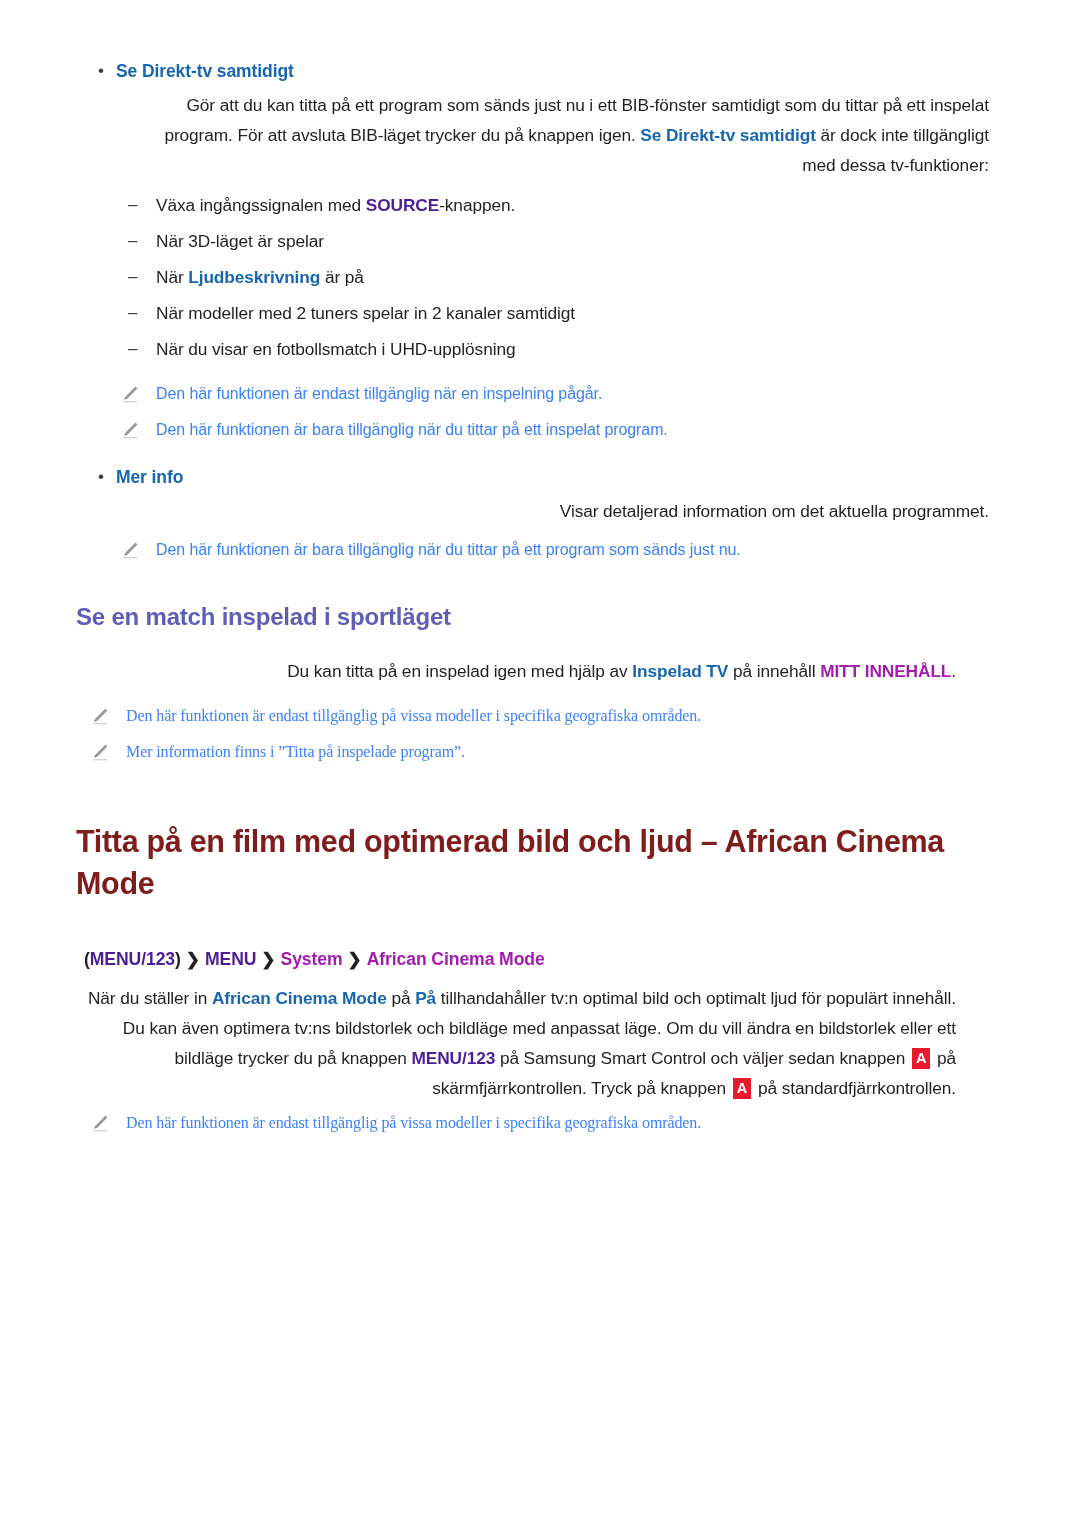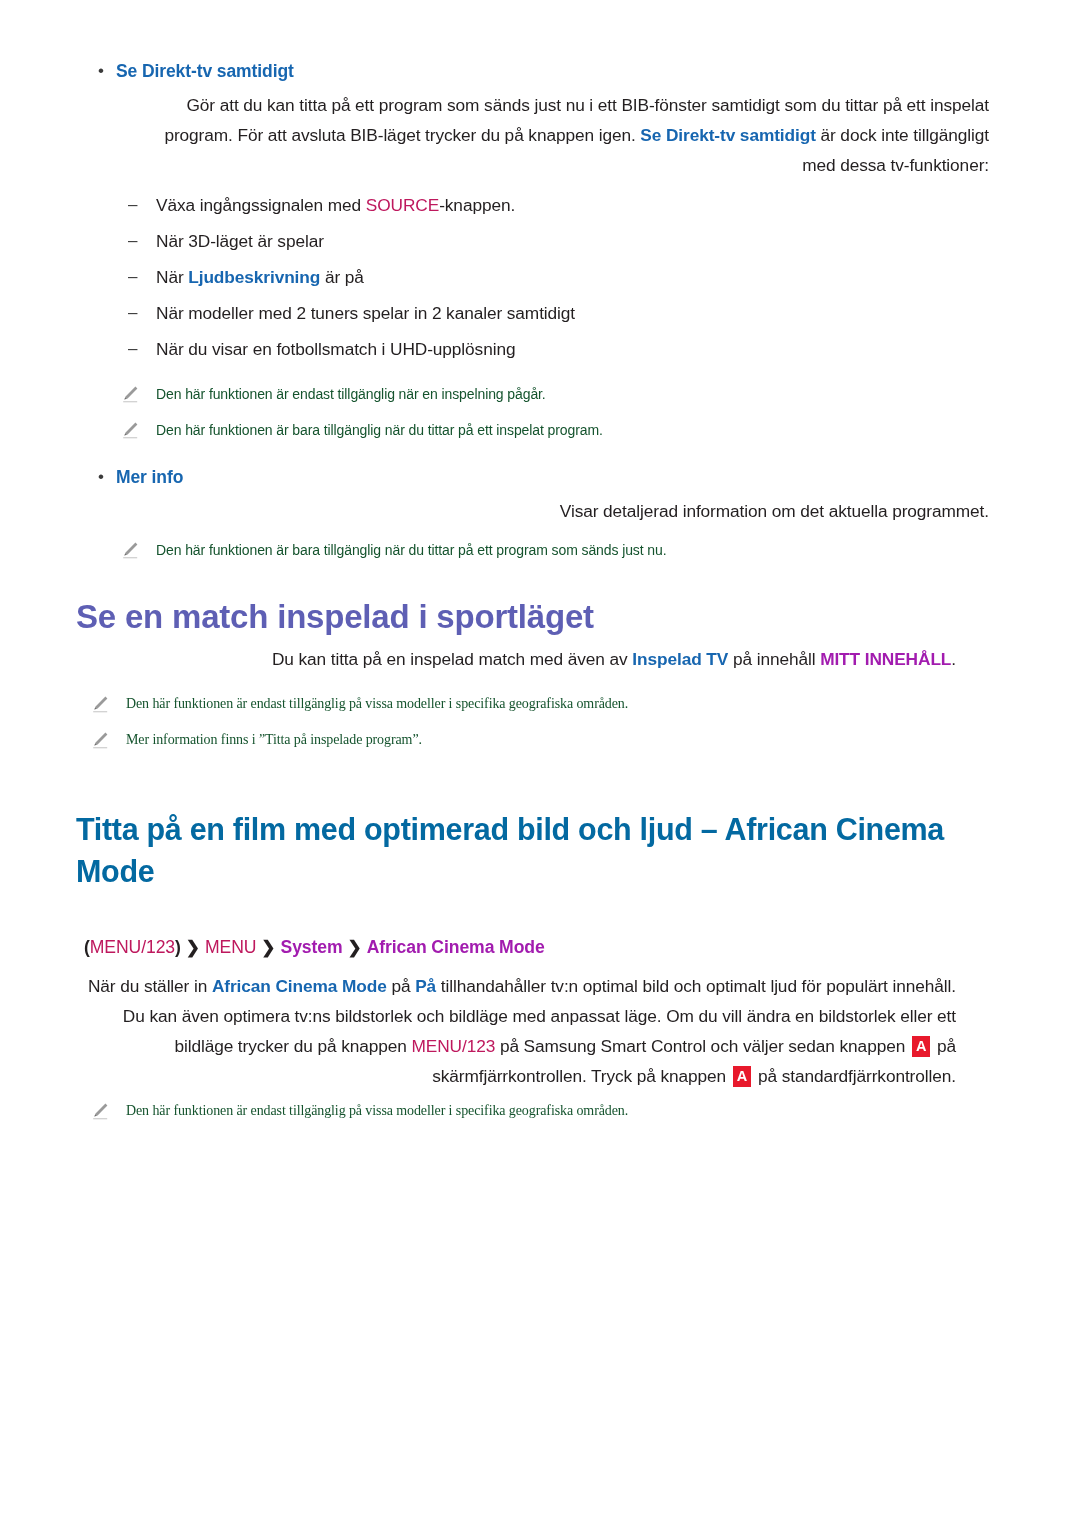--- a/index.html
+++ b/index.html
@@ -24,21 +24,21 @@
 
   
   .body-text {
     font-size: 17.3px;
     line-height: 30px;
     color: #231f20;
     letter-spacing: -0.1px;
     text-align: right;
   }
   .blue      { color: #1766b0; font-weight: bold; }
-  .teal      { color: #be185d; font-weight: normal; }
+  .teal      { color: #4c1d95; font-weight: bold; }
   .navy      { color: #a21caf; font-weight: bold; }
 
   
   .bullet-row {
     display: flex;
     align-items: flex-start;
     margin: 0 0 4px 22px;
   }
   .bullet-dot {
     width: 18px;
@@ -88,41 +88,41 @@
   .note-row.indent-1 { margin-left: 38px; }
   .note-row.indent-0 { margin-left: 8px; font-family: Liberation Serif, serif; }
   .pencil {
     flex: 0 0 42px;
     height: 26px;
     position: relative;
     margin-top: 4px;
   }
   .pencil svg { display: block; margin-left: 6px; }
   .note-text {
-    font-size: 14px;
+    font-size: 16px;
     line-height: 26px;
-    color: #14532d;
+    color: #3b82f6;
     letter-spacing: -0.1px;
     padding-top: 1px;
   }
 
   
   .h-purple {
-    font-size: 33px;
+    font-size: 24px;
     line-height: 34px;
     font-weight: bold;
     color: #5e5fb4;
     letter-spacing: -0.2px;
-    margin: 34px 0 10px 0;
+    margin: 34px 0 22px 0;
   }
   .h-blue {
     font-size: 30.5px;
     line-height: 42px;
     font-weight: bold;
-    color: #0369a1;
+    color: #7f1d1d;
     letter-spacing: -0.3px;
     margin: 52px 0 0 0;
     max-width: 930px;
   }
 
   
   .breadcrumb {
     font-size: 17.6px;
     line-height: 30px;
     font-weight: bold;
@@ -236,21 +236,21 @@
         <path d="M4.4 15.6 L5.2 13.4 L6.6 14.8 Z" fill="#6e6e6e"></path>
         <rect x="3.2" y="17.2" width="14" height="1.1" fill="#c9c9c9"></rect>
       </svg>
     </span>
     <span class="note-text">Den här funktionen är bara tillgänglig när du tittar på ett program som sänds just nu.</span>
   </div>
 
   <h2 class="h-purple">Se en match inspelad i sportläget</h2>
 
   <div class="body-text block-para">
-    <span>Du kan titta på en inspelad match med även av </span><span class="blue">Inspelad TV</span><span> på innehåll </span><span class="navy">MITT INNEHÅLL</span><span>.</span>
+    <span>Du kan titta på en inspelad igen med hjälp av </span><span class="blue">Inspelad TV</span><span> på innehåll </span><span class="navy">MITT INNEHÅLL</span><span>.</span>
   </div>
 
   <div class="gap-sm"></div>
 
   <div class="note-row indent-0">
     <span class="pencil">
       <svg width="20" height="20" viewBox="0 0 20 20">
         <path d="M15.4 2.6 L17.4 4.6 L7.6 14.4 L4.4 15.6 L5.6 12.4 Z" fill="#9a9a9a"></path>
         <path d="M4.4 15.6 L5.2 13.4 L6.6 14.8 Z" fill="#6e6e6e"></path>
         <rect x="3.2" y="17.2" width="14" height="1.1" fill="#c9c9c9"></rect>

